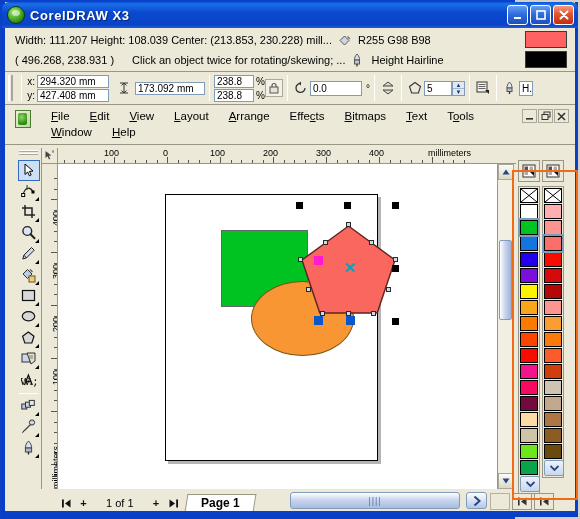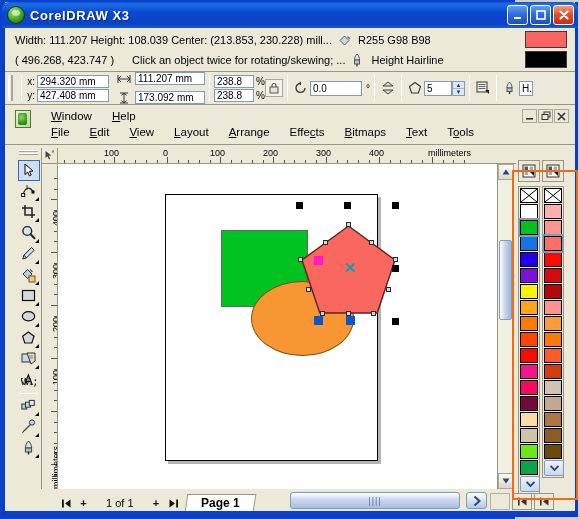--- a/index.html
+++ b/index.html
@@ -353,21 +353,21 @@
       <span>Width: 111.207  Height: 108.039  Center: (213.853, 230.228)  mill...</span>
       <span class="mini-ico">
         <svg width="14" height="14" viewBox="0 0 14 14">
           <path d="M2 7.5 L6.5 3 L11 7.5 L6.5 12 Z" fill="#cfd6e0" stroke="#555" stroke-width="1"></path>
           <path d="M9.5 3.5 L12 6" stroke="#777" stroke-width="1.4"></path>
         </svg>
       </span>
       <span>R255 G98 B98</span>
     </div>
     <div class="info-row r2">
-      <span>( 496.268, 423.747 )</span>
+      <span>( 496.268, 238.931 )</span>
       <span class="info-hint">Click an object twice for rotating/skewing; ...</span>
       <span class="mini-ico">
         <svg width="12" height="14" viewBox="0 0 12 14">
           <path d="M6 1 C8 3 8.5 5 8.5 7 L3.5 7 C3.5 5 4 3 6 1 Z" fill="#dfe4ec" stroke="#555"></path>
           <rect x="3.5" y="7" width="5" height="4" fill="#b9c2cf" stroke="#555"></rect>
           <path d="M6 11 L6 13.5" stroke="#333" stroke-width="1.3"></path>
         </svg>
       </span>
       <span>Height  Hairline</span>
     </div>
@@ -391,29 +391,20 @@
         <span class="lbl">y:</span>
         <div class="txtfld w-pos">427.408 mm</div>
       </div>
     </div>
 
     <div style="width:6px"></div>
 
     <div class="field-pair">
       <div class="lblfld">
         <span class="icobtn">
-          <svg width="14" height="10" viewBox="0 0 14 10">
-            <path d="M1 5 H13 M1 5 L4 2 M1 5 L4 8 M13 5 L10 2 M13 5 L10 8" stroke="#333" stroke-width="1" fill="none"></path>
-            <path d="M1 1 V9 M13 1 V9" stroke="#333" stroke-width="1"></path>
-          </svg>
-        </span>
-        <div class="txtfld w-size">111.207 mm</div>
-      </div>
-      <div class="lblfld">
-        <span class="icobtn">
           <svg width="14" height="12" viewBox="0 0 14 12">
             <path d="M7 1 V11 M7 1 L4.5 3.5 M7 1 L9.5 3.5 M7 11 L4.5 8.5 M7 11 L9.5 8.5" stroke="#333" stroke-width="1" fill="none"></path>
             <path d="M3 1 H11 M3 11 H11" stroke="#333" stroke-width="1"></path>
           </svg>
         </span>
         <div class="txtfld w-size">173.092 mm</div>
       </div>
     </div>
 
     <div class="sep"></div>
@@ -487,34 +478,34 @@
         <rect x="3" y="7" width="5" height="3.5" fill="#b9c2cf" stroke="#555"></rect>
         <path d="M5.5 10.5 V13" stroke="#333" stroke-width="1.3"></path>
       </svg>
     </div>
     <div class="txtfld w-out">H...</div>
   </div>
 
   <div class="menubar">
     <div class="menu-docicon"></div>
     <div class="menu-items">
-      <div class="row">
-        <div class="mi"><u>W</u>indow</div>
-        <div class="mi"><u>H</u>elp</div>
-      </div>
       <div class="row">
         <div class="mi"><u>F</u>ile</div>
         <div class="mi"><u>E</u>dit</div>
         <div class="mi"><u>V</u>iew</div>
         <div class="mi"><u>L</u>ayout</div>
         <div class="mi"><u>A</u>rrange</div>
         <div class="mi">Effe<u>c</u>ts</div>
         <div class="mi"><u>B</u>itmaps</div>
         <div class="mi"><u>T</u>ext</div>
         <div class="mi">T<u>o</u>ols</div>
+      </div>
+      <div class="row">
+        <div class="mi"><u>W</u>indow</div>
+        <div class="mi"><u>H</u>elp</div>
       </div>
     </div>
     <div class="doc-btns">
       <div class="db">
         <svg width="9" height="9" viewBox="0 0 9 9">
             <rect x="1" y="6" width="7" height="1.6" fill="#333"></rect>
           </svg>
       </div>
       <div class="db">
         <svg width="10" height="10" viewBox="0 0 10 10">

